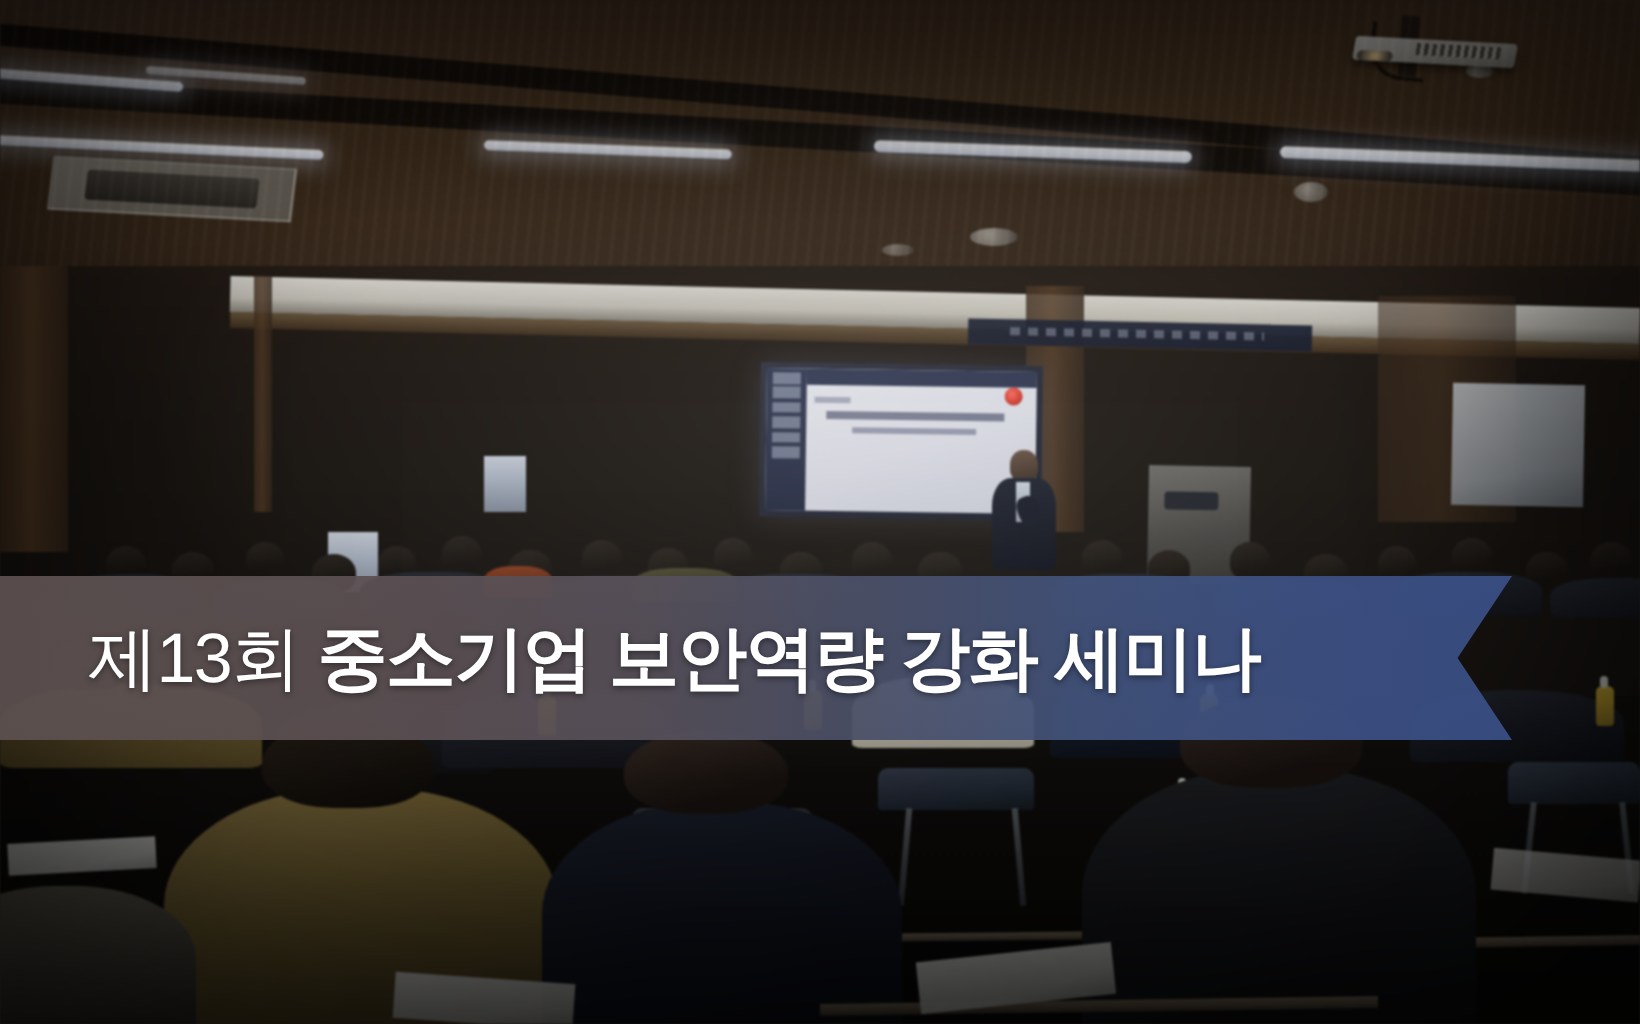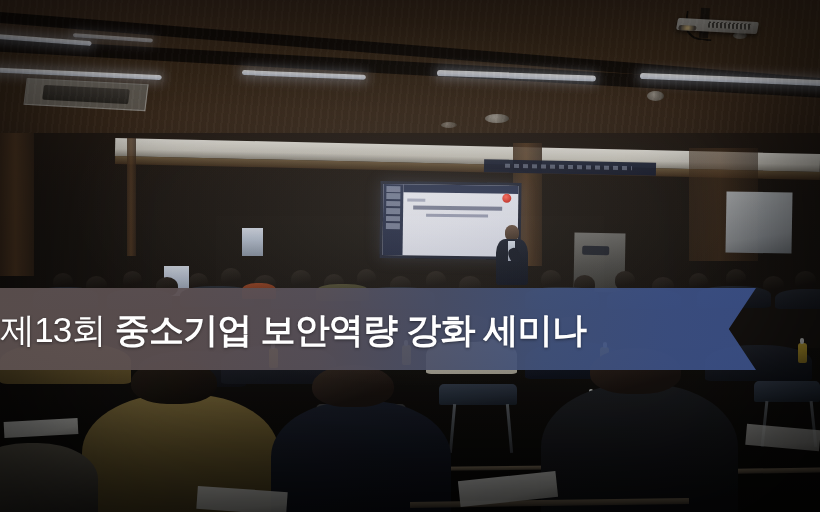--- a/index.html
+++ b/index.html
@@ -385,20 +385,21 @@
         #5c5052 24%,
         #575059 42%,
         #4a5069 58%,
         #41527b 72%,
         #3c5084 88%,
         #3a4f86 100%);
     opacity: .93;
   }
   .banner-title {
     position: relative;
+    margin-left: 44px;
     color: #ffffff;
     font-size: 35px;
     line-height: 1;
     letter-spacing: -0.8px;
     white-space: nowrap;
     text-shadow: 0 1px 3px rgba(0,0,0,.45);
   }
   .t-edition { font-weight: 400; }
   .t-main    { font-weight: 700; margin-left: 9px; }
 </style>

